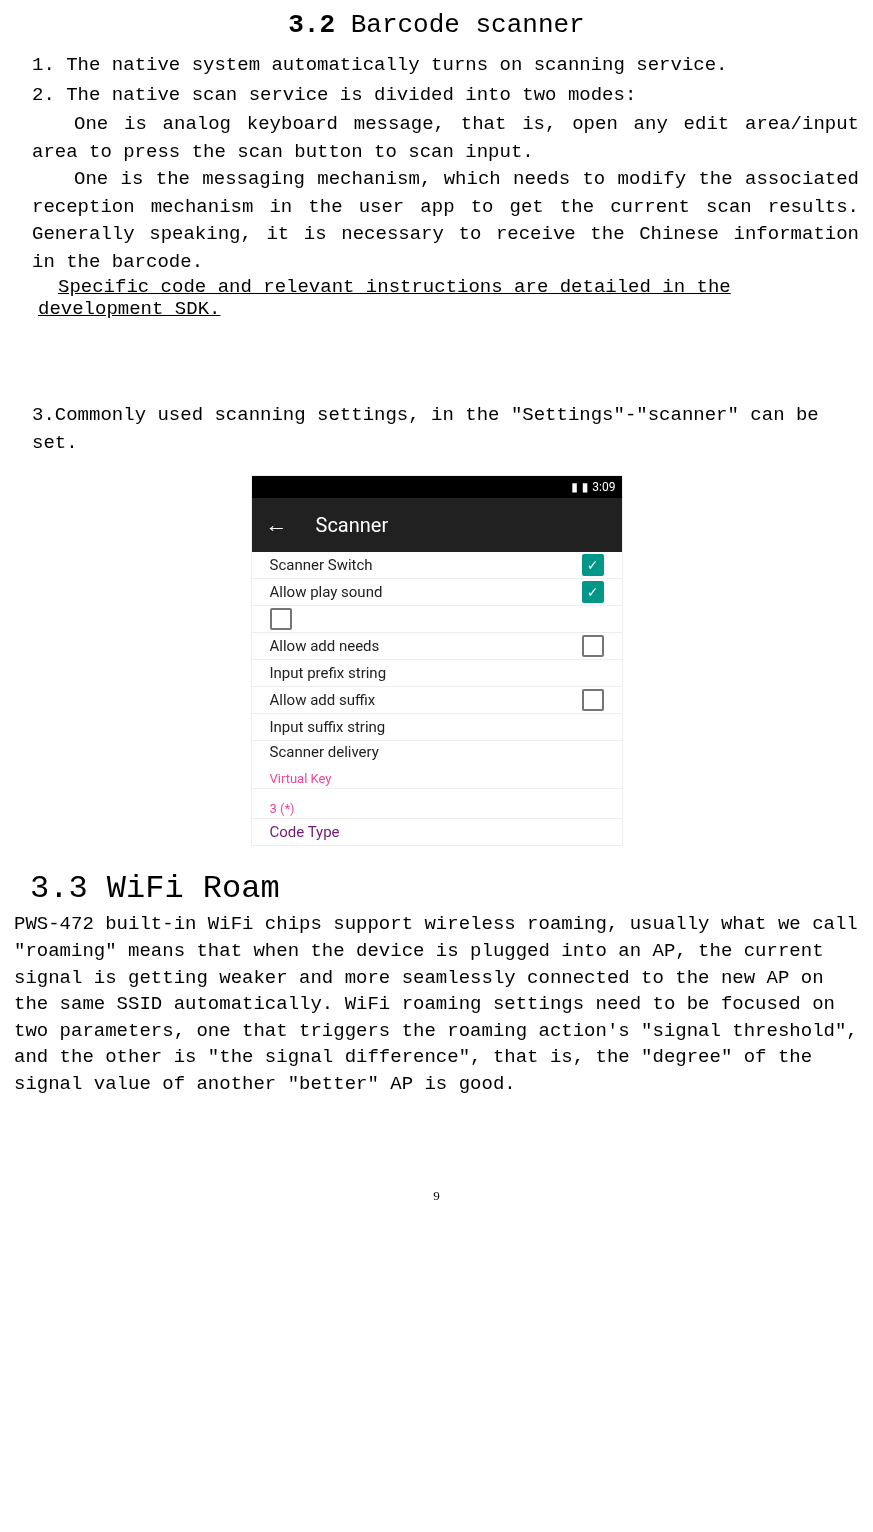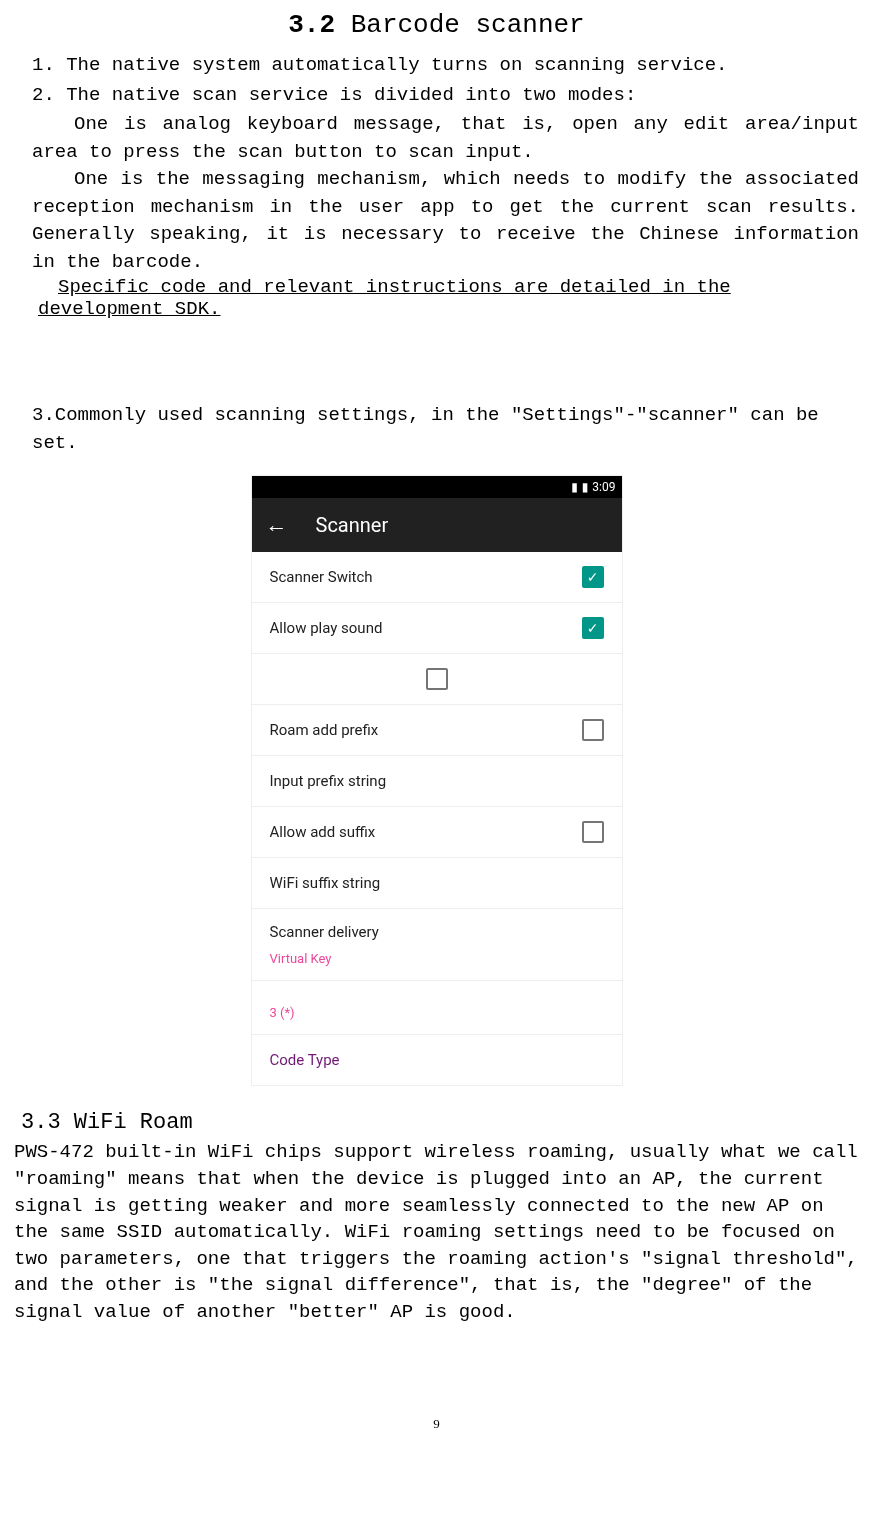--- a/index.html
+++ b/index.html
@@ -40,36 +40,36 @@
     display: flex; align-items: center; justify-content: flex-end;
     padding: 0 6px; font-size: 12px; gap: 4px;
   }
   .appbar {
     background: #212121; color: #fff; height: 54px;
     display: flex; align-items: center; padding: 0 14px; gap: 28px;
     font-size: 20px;
   }
   .arrow { font-size: 22px; }
   .row {
-    display: flex; align-items: center; justify-content: center;
-    padding: 14px 18px; border-bottom: 1px solid #eee; min-height: 22px;
+    display: flex; align-items: center; justify-content: flex-start;
+    padding: 2px 18px; border-bottom: 1px solid #eee; min-height: 22px;
   }
   .row:last-child { border-bottom: none; }
   .row-text { flex: 1; }
   .row-sub { color: #ec4899; font-size: 13px; margin-top: 10px; }
   .cbox {
     width: 18px; height: 18px; border: 2px solid #757575;
     display: inline-flex; align-items: center; justify-content: center;
     border-radius: 2px;
   }
   .cbox.on { background: #009688; border-color: #009688; color: #fff; }
   .cbox.on::after { content: "✓"; font-size: 14px; line-height: 1; }
   .disabled { color: #701a75; }
 
-  .h33 { font-size: 22px; margin: 8px 0 4px 7px; font-weight: normal; font-family: Liberation Mono, monospace; }
+  .h33 { font-size: 32px; margin: 8px 0 4px 16px; font-weight: normal; font-family: Liberation Mono, monospace; }
   .wifi-para { margin: 0 0 0 0; line-height: 1.4; }
 
   .pagenum { text-align: center; font-size: 13px; margin-top: 90px; font-family: "Times New Roman", serif; }
 </style>
 </head>
 <body>
 
 <div class="h32">
   <b><span>3.2</span></b>
   <span> </span><span>Barcode scanner</span>
@@ -111,32 +111,32 @@
       <span class="cbox on"></span>
     </div>
     <div class="row">
       <div class="row-text">Allow play sound</div>
       <span class="cbox on"></span>
     </div>
     <div class="row">
       <span class="cbox"></span>
     </div>
     <div class="row">
-      <div class="row-text">Roam add prefix</div>
+      <div class="row-text">Allow add needs</div>
       <span class="cbox"></span>
     </div>
     <div class="row">
       <div class="row-text">Input prefix string</div>
     </div>
     <div class="row">
       <div class="row-text">Allow add suffix</div>
       <span class="cbox"></span>
     </div>
     <div class="row">
-      <div class="row-text">WiFi suffix string</div>
+      <div class="row-text">Input suffix string</div>
     </div>
     <div class="row">
       <div class="row-text">
         <div>Scanner delivery</div>
         <div class="row-sub">Virtual Key</div>
       </div>
     </div>
     <div class="row">
       <div class="row-text">
         <div class="row-sub">3 (*)</div>

